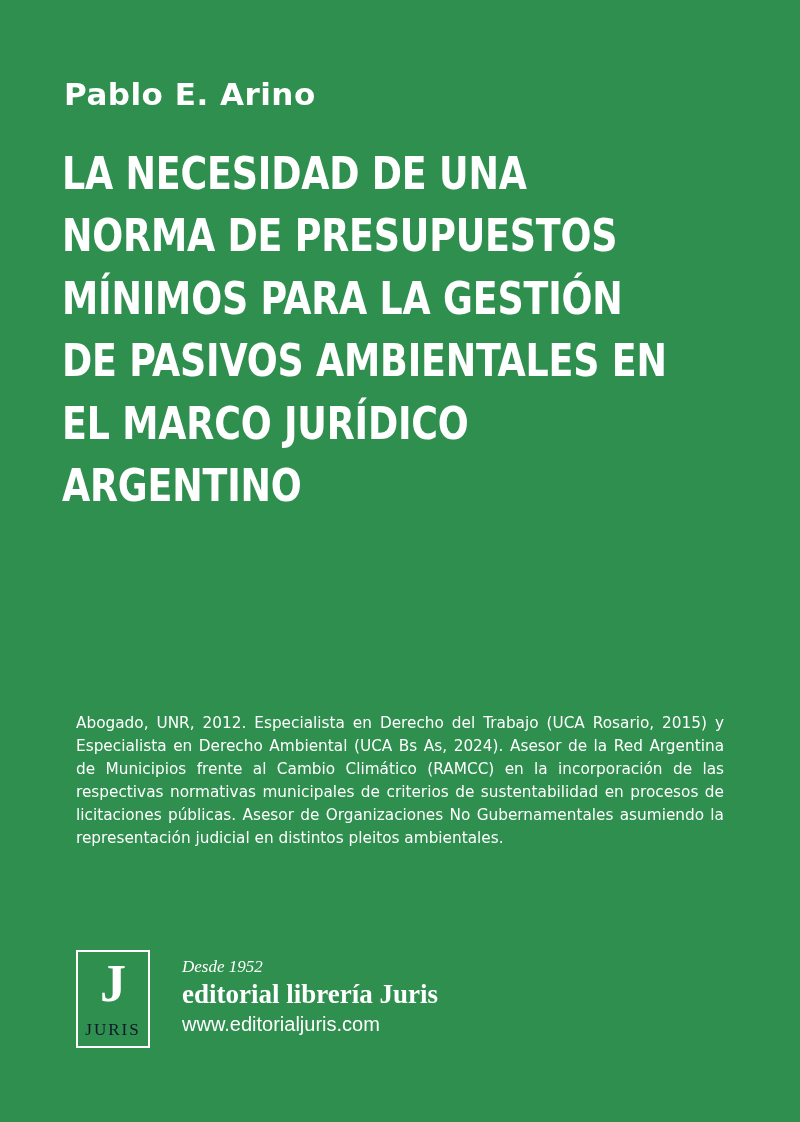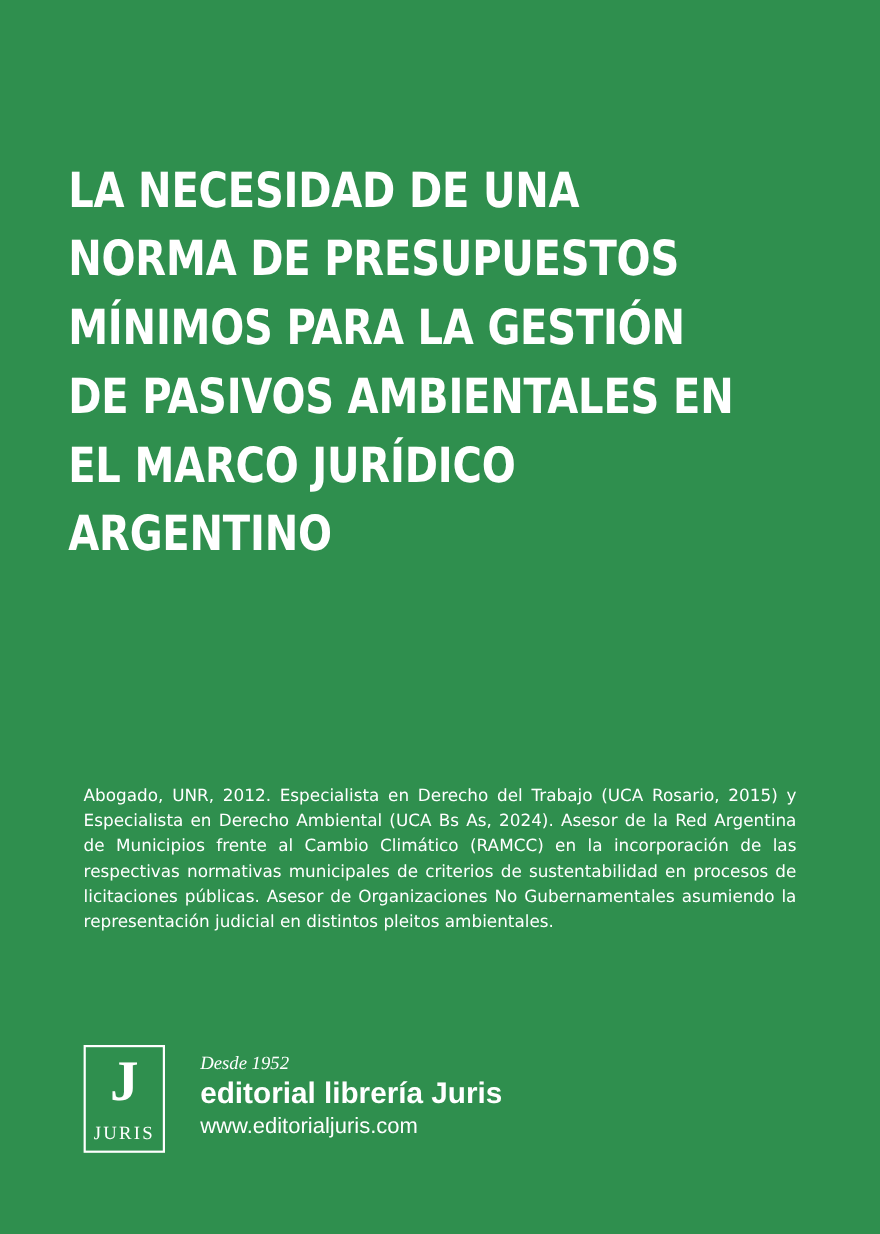--- a/index.html
+++ b/index.html
@@ -90,55 +90,56 @@
     font-size: 52px;
     font-weight: bold;
     line-height: 1;
   }
   .logo-word {
     position: absolute;
     left: 0;
     right: 0;
     bottom: 6px;
     text-align: center;
-    color: #ffffff;
+    color: #0f172a;
     font-family: "Liberation Serif", serif;
     font-size: 17px;
     letter-spacing: 2px;
   }
   .pub-text {
     margin-left: 32px;
     padding-top: 8px;
     color: #ffffff;
   }
   .pub-since {
     font-family: "Liberation Serif", serif;
     font-style: italic;
     font-size: 17px;
     line-height: 1.1;
     margin-bottom: 2px;
   }
   .pub-name {
-    font-family: Liberation Sans, sans-serif;
+    font-family: Liberation Serif, serif;
     font-size: 27px;
     font-weight: bold;
     line-height: 1.15;
     margin-bottom: 2px;
   }
   .pub-url {
     font-family: Liberation Sans, sans-serif;
     font-size: 20px;
     line-height: 1.2;
   }
 </style>
 </head>
 <body>
 
 <div class="page">
 
+  <div class="author">Pablo E. Arino</div>
 
   <div class="title">LA NECESIDAD DE UNA NORMA DE PRESUPUESTOS MÍNIMOS PARA LA GESTIÓN DE PASIVOS AMBIENTALES EN EL MARCO JURÍDICO ARGENTINO</div>
 
   <div class="bio">
     <div class="bio-text">Abogado, UNR, 2012. Especialista en Derecho del Trabajo (UCA Rosario, 2015) y Especialista en Derecho Ambiental (UCA Bs As, 2024). Asesor de la Red Argentina de Municipios frente al Cambio Climático (RAMCC) en la incorporación de las respectivas normativas municipales de criterios de sustentabilidad en procesos de licitaciones públicas. Asesor de Organizaciones No Gubernamentales asumiendo la representación judicial en distintos pleitos ambientales.</div>
   </div>
 
   <div class="publisher">
     <div class="logo-box">
       <div class="logo-j">J</div>

